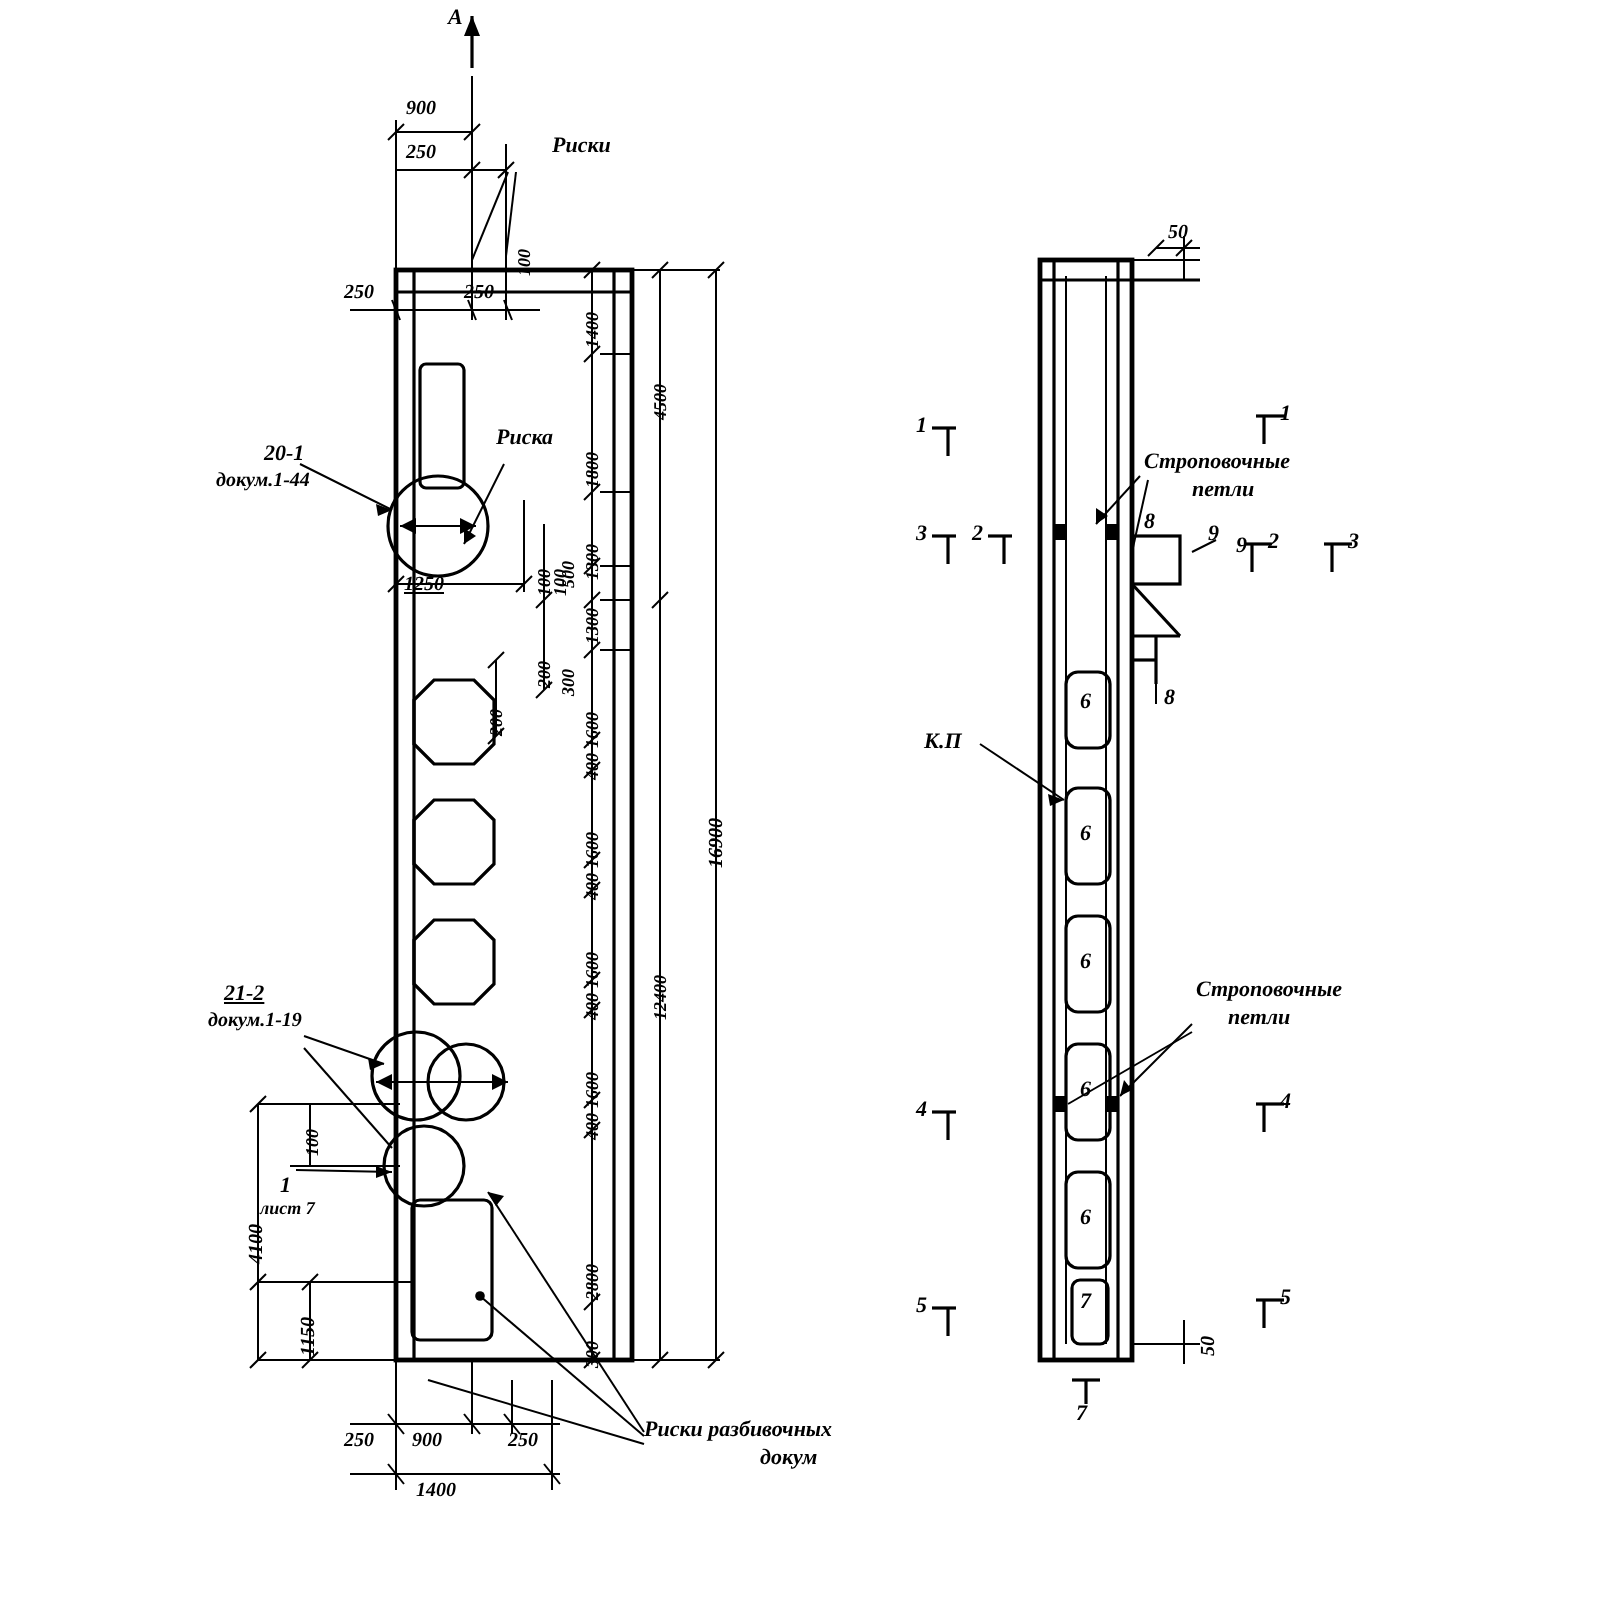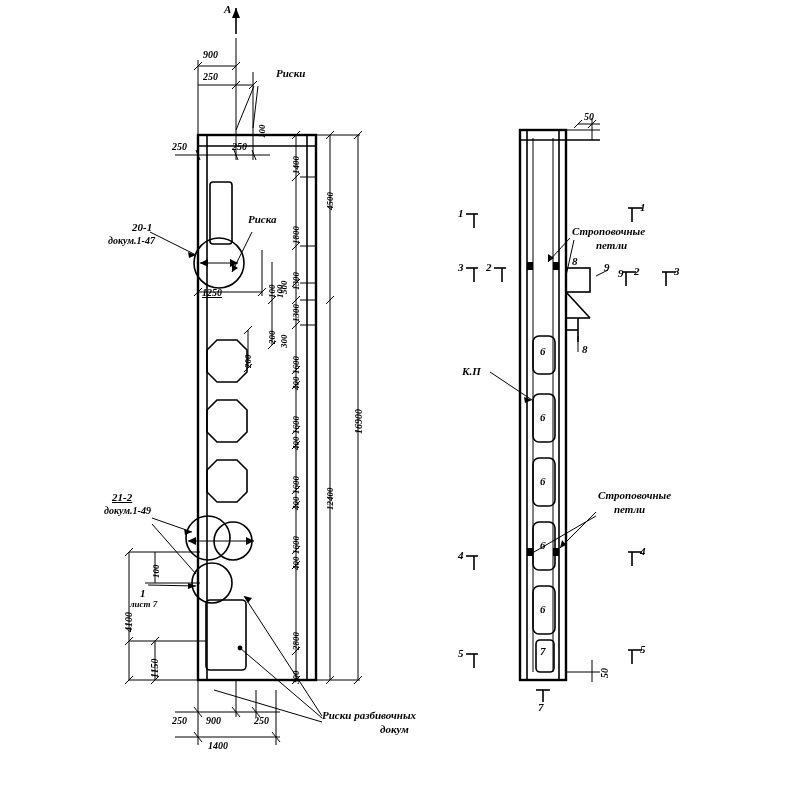--- a/index.html
+++ b/index.html
@@ -285,26 +285,26 @@
 
 <div class="lbl small" style="left:203px;top:50px;">900</div>
 <div class="lbl small" style="left:203px;top:72px;">250</div>
 <div class="lbl tiny vert" style="left:258px;top:138px;">100</div>
 <div class="lbl" style="left:252px;top:68px;margin-left:24px;">Риски</div>
 
 <div class="lbl small" style="left:172px;top:142px;">250</div>
 <div class="lbl small" style="left:232px;top:142px;">250</div>
 
 <div class="lbl" style="left:132px;top:222px;">20-1</div>
-<div class="lbl small" style="left:108px;top:236px;">докум.1-47</div>
+<div class="lbl small" style="left:108px;top:236px;">докум.1-44</div>
 <div class="lbl" style="left:248px;top:214px;">Риска</div>
 <div class="lbl small" style="left:202px;top:288px;text-decoration:underline;">1250</div>
 
 <div class="lbl" style="left:112px;top:492px;text-decoration:underline;">21-2</div>
-<div class="lbl small" style="left:104px;top:506px;">докум.1-49</div>
+<div class="lbl small" style="left:104px;top:506px;">докум.1-19</div>
 
 <div class="lbl tiny vert" style="left:152px;top:578px;">100</div>
 <div class="lbl small vert" style="left:124px;top:632px;">4100</div>
 <div class="lbl small vert" style="left:150px;top:678px;">1150</div>
 <div class="lbl" style="left:140px;top:588px;">1</div>
 <div class="lbl tiny" style="left:130px;top:600px;">лист 7</div>
 
 <div class="lbl small" style="left:172px;top:716px;">250</div>
 <div class="lbl small" style="left:206px;top:716px;">900</div>
 <div class="lbl small" style="left:254px;top:716px;">250</div>

